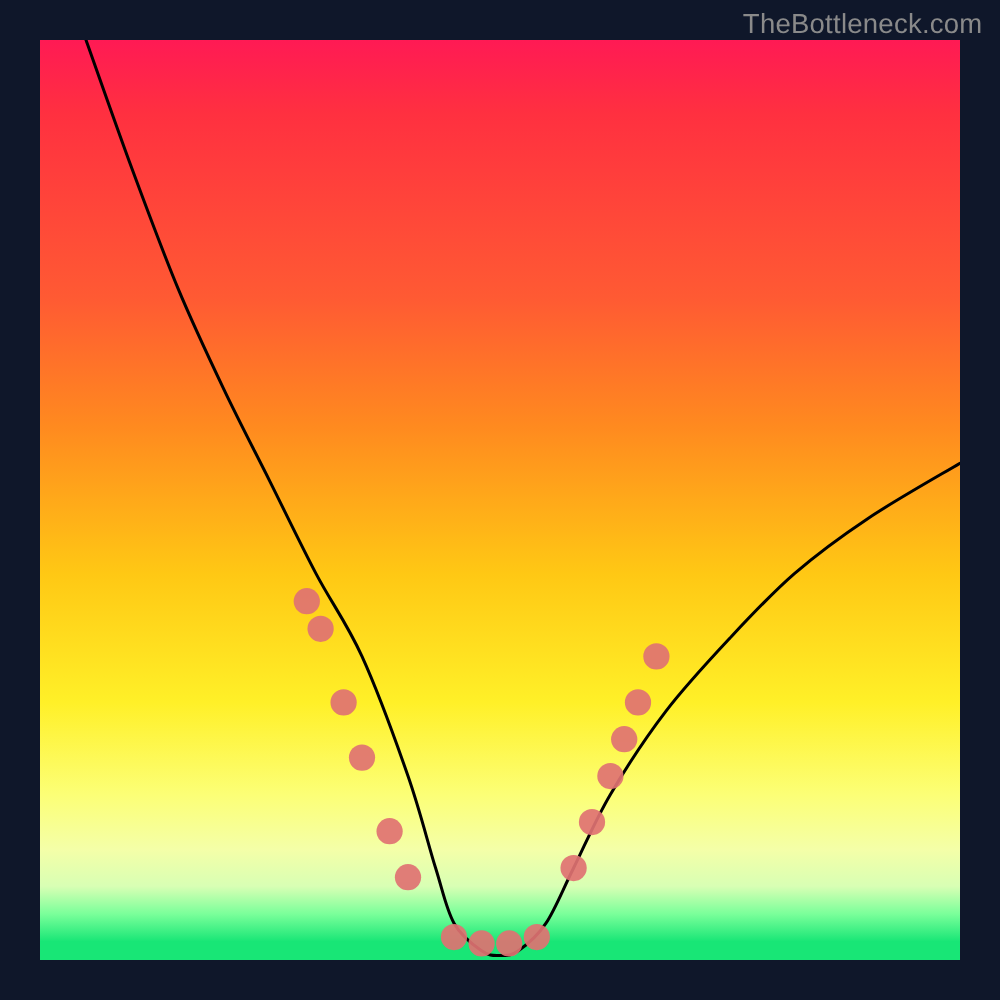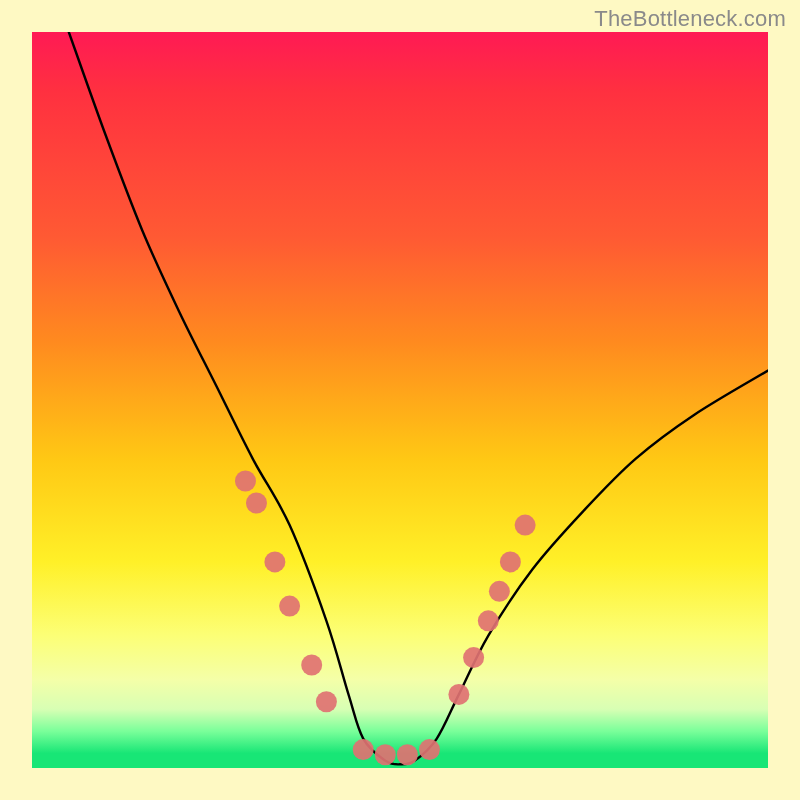--- a/index.html
+++ b/index.html
@@ -8,21 +8,21 @@
     width: 800px;
     height: 800px;
     background: #000;
     overflow: hidden;
     font-family: Arial, Helvetica, sans-serif;
   }
   .stage {
     position: relative;
     width: 800px;
     height: 800px;
-    background: #fef9c3;
+    background: #0f172a;
   }
   .plot {
     position: absolute;
     left: 32px;
     top: 32px;
     width: 736px;
     height: 736px;
     overflow: hidden;
   }
   .gradient {

